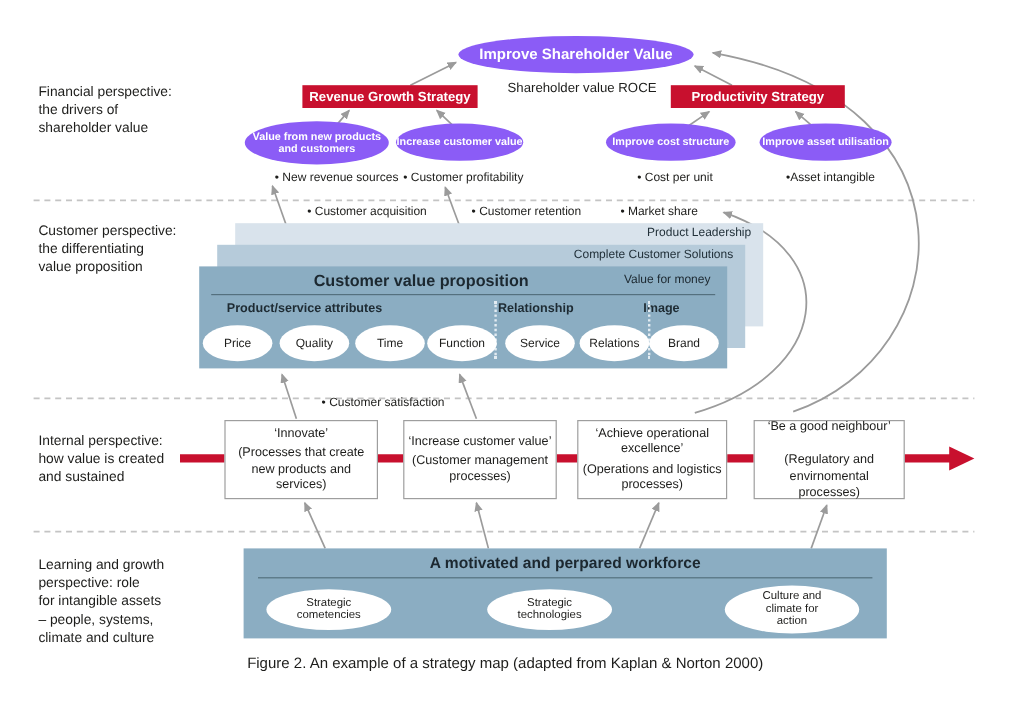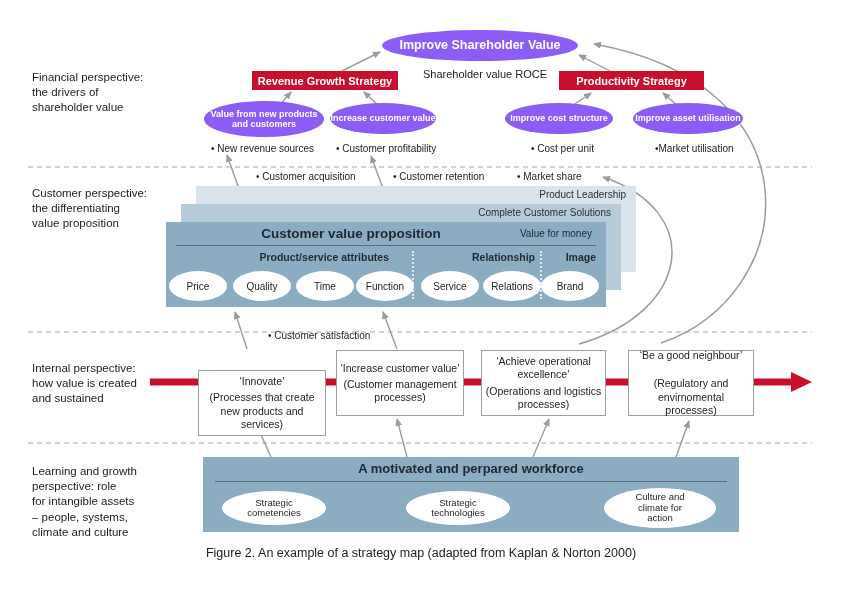--- a/index.html
+++ b/index.html
@@ -16,21 +16,21 @@
   .bar{background:#c8102e;color:#fff;display:flex;align-items:center;
        justify-content:center;font-size:11px;font-weight:600;}
   .measure{font-size:10px;color:#1d1d1b;white-space:nowrap;}
   .card{position:absolute;}
   .card-back{background:#d9e3ec;}
   .card-mid{background:#b6cbda;}
   .panel{background:#8badc2;}
   .card-label{position:absolute;top:3px;right:10px;font-size:10px;color:#22313a;}
   .panel-title{font-size:13.5px;font-weight:600;color:#1c2830;text-align:center;}
   .rule{position:absolute;height:1px;background:#54707e;}
-  .section-label{position:absolute;font-size:10.5px;font-weight:600;color:#1e2b33;text-align:right;}
+  .section-label{position:absolute;font-size:10.5px;font-weight:600;color:#1e2b33;text-align:left;}
   .vdots{position:absolute;width:0;border-left:2px dotted #e3ecf2;}
   .white-ellipse{position:absolute;background:#fff;border-radius:50%;
                  display:flex;align-items:center;justify-content:center;
                  text-align:center;font-size:10px;color:#1d1d1b;line-height:1.1;}
   .ibox{position:absolute;background:#fff;border:1px solid #9e9e9e;
         display:flex;flex-direction:column;align-items:center;justify-content:center;
         text-align:center;font-size:10.5px;line-height:1.25;}
   .ibox .t{margin-bottom:3px;}
   .caption{position:absolute;width:842px;text-align:center;font-size:12.5px;color:#1d1d1b;}
 </style>
@@ -95,24 +95,24 @@
 
   <div class="abs z1 bar" style="left:252px;top:71px;width:146px;height:19px;">Revenue Growth Strategy</div>
   <div class="abs z1 bar" style="left:559px;top:71px;width:145px;height:19px;">Productivity Strategy</div>
 
   <div class="abs z1 red-ellipse pre" style="left:204px;top:101px;width:120px;height:36px;font-size:9px;">Value from new products
 and customers</div>
   <div class="abs z1 red-ellipse" style="left:505px;top:103px;width:108px;height:31px;font-size:9px;">Improve cost structure</div>
   <div class="abs z1 red-ellipse" style="left:330px;top:103px;width:106px;height:31px;font-size:9px;">Increase customer value</div>
   <div class="abs z1 red-ellipse" style="left:633px;top:103px;width:110px;height:31px;font-size:9px;">Improve asset utilisation</div>
 
-  <div class="abs z1 measure" style="left:211px;top:143px;">• New revenue sources</div>
+  <div class="abs z1 measure" style="left:229px;top:143px;">• New revenue sources</div>
   <div class="abs z1 measure" style="left:336px;top:143px;">• Customer profitability</div>
   <div class="abs z1 measure" style="left:531px;top:143px;">• Cost per unit</div>
-  <div class="abs z1 measure" style="left:655px;top:143px;">•Market utilisation</div>
+  <div class="abs z1 measure" style="left:655px;top:143px;">•Asset intangible</div>
 
   <div class="abs z1 measure" style="left:256px;top:171px;">• Customer acquisition</div>
   <div class="abs z1 measure" style="left:393px;top:171px;">• Customer retention</div>
   <div class="abs z1 measure" style="left:517px;top:171px;">• Market share</div>
 
   <div class="card card-back z1" style="left:196px;top:186px;width:440px;height:86px;">
     <span class="card-label">Product Leadership</span>
   </div>
   <div class="card card-mid z1" style="left:181px;top:204px;width:440px;height:86px;">
     <span class="card-label">Complete Customer Solutions</span>
@@ -130,21 +130,21 @@
     <div class="white-ellipse" style="left:67px;top:49px;width:58px;height:30px;">Quality</div>
     <div class="white-ellipse" style="left:130px;top:49px;width:58px;height:30px;">Time</div>
     <div class="white-ellipse" style="left:190px;top:49px;width:58px;height:30px;">Function</div>
     <div class="white-ellipse" style="left:255px;top:49px;width:58px;height:30px;">Service</div>
     <div class="white-ellipse" style="left:317px;top:49px;width:58px;height:30px;">Relations</div>
     <div class="white-ellipse" style="left:375px;top:49px;width:58px;height:30px;">Brand</div>
   </div>
 
   <div class="abs z1 measure" style="left:268px;top:330px;">• Customer satisfaction</div>
 
-  <div class="ibox z1" style="left:198px;top:350px;width:126px;height:64px;margin-top:20px;">
+  <div class="ibox z1" style="left:187px;top:350px;width:126px;height:64px;">
     <span class="t pre">‘Innovate’</span>
     <span class="pre">(Processes that create
 new products and
 services)</span>
   </div>
   <div class="ibox z1" style="left:336px;top:350px;width:126px;height:64px;">
     <span class="t pre">‘Increase customer value’</span>
     <span class="pre">(Customer management
 processes)</span>
   </div>

